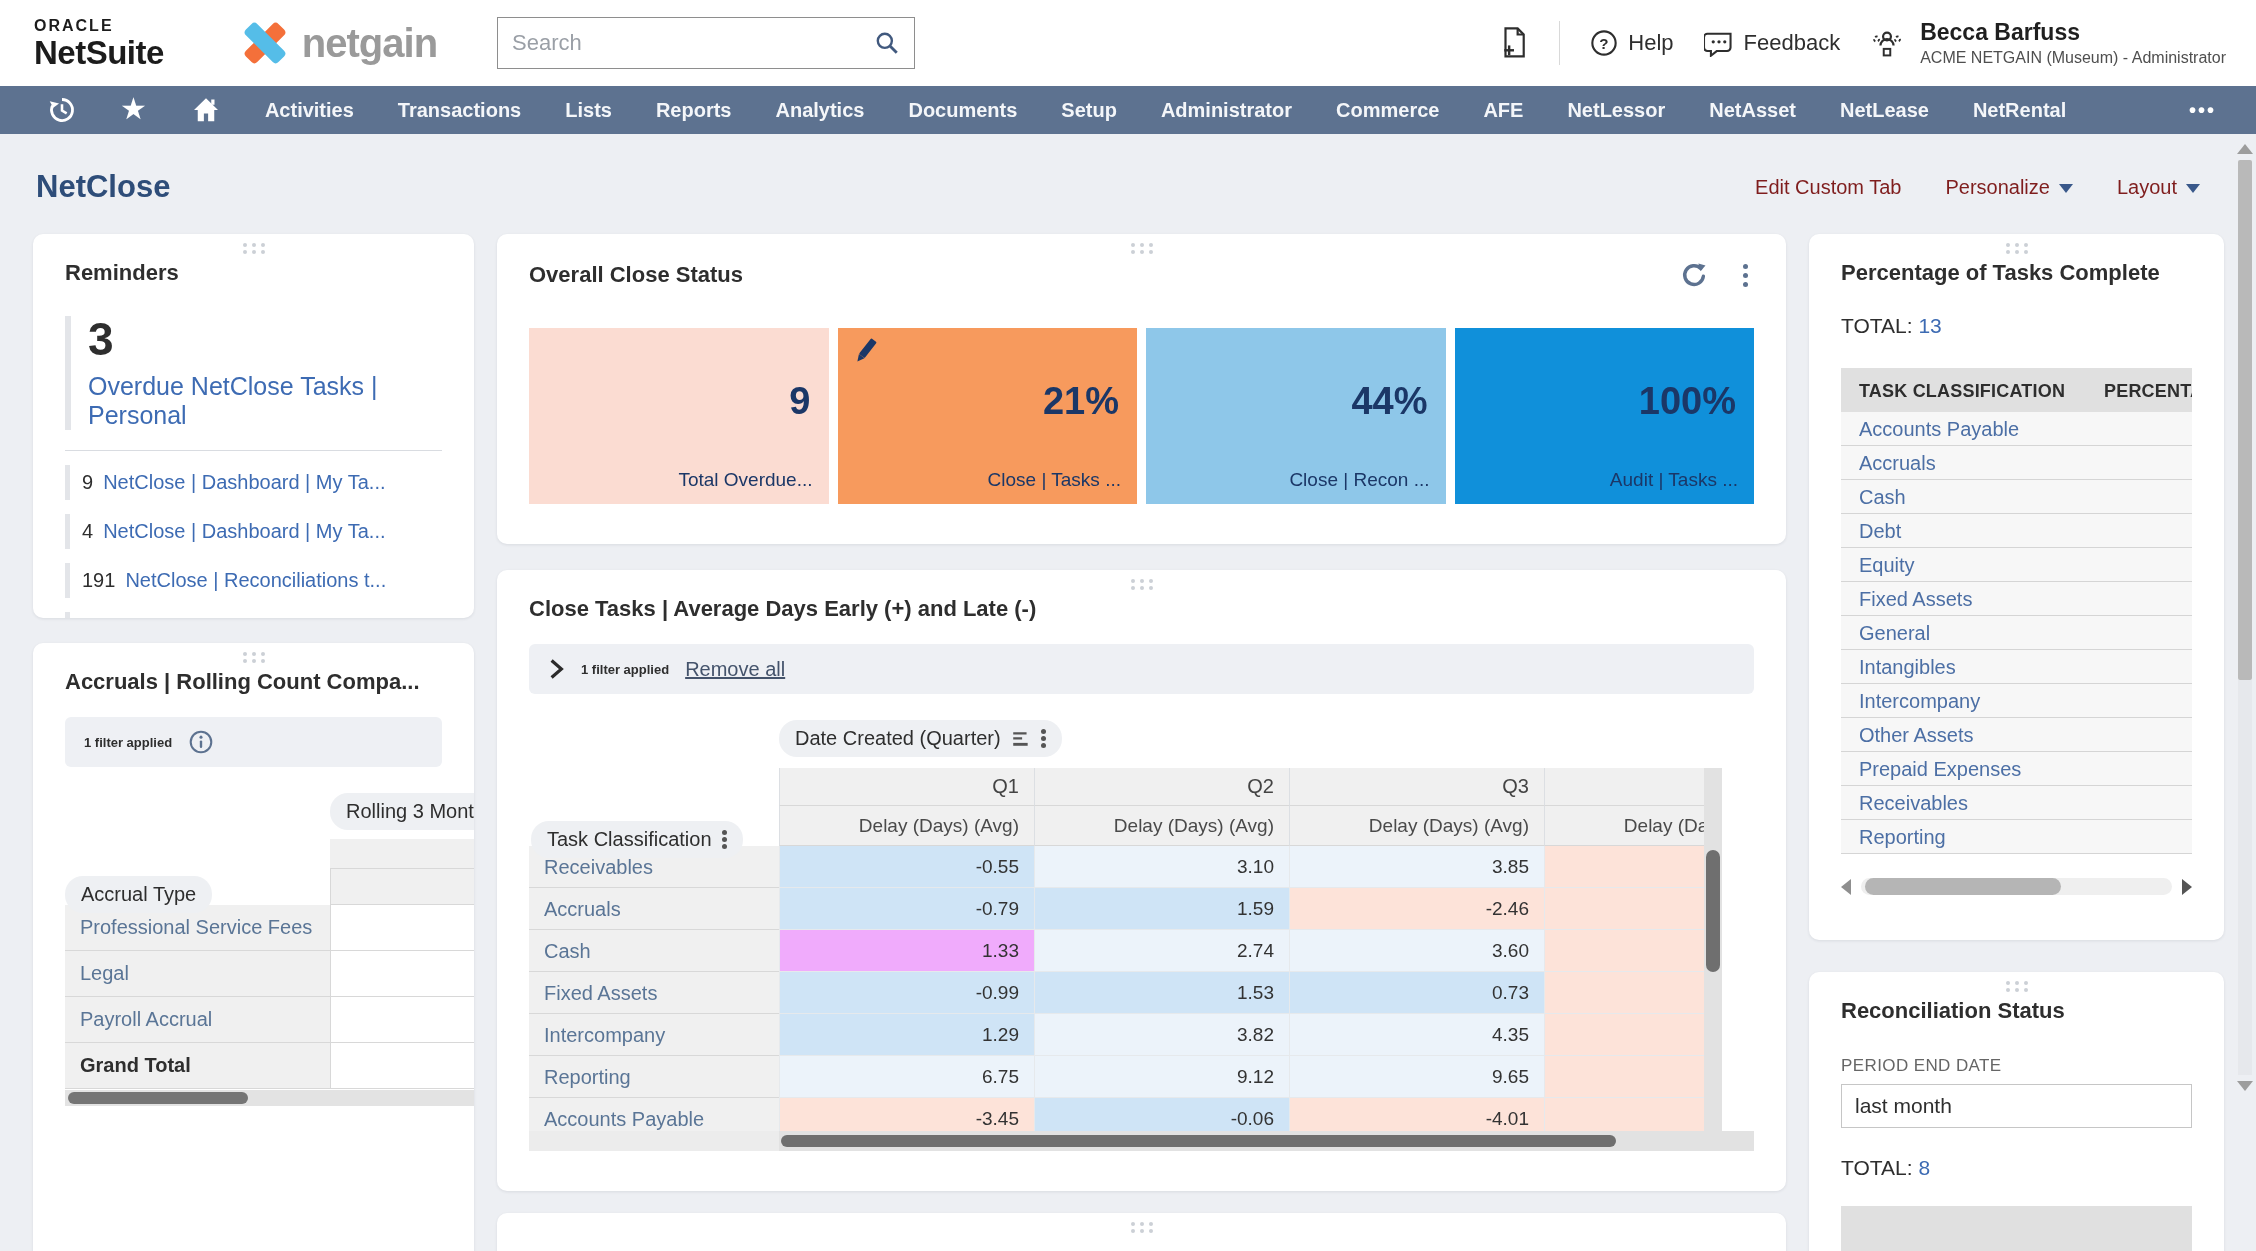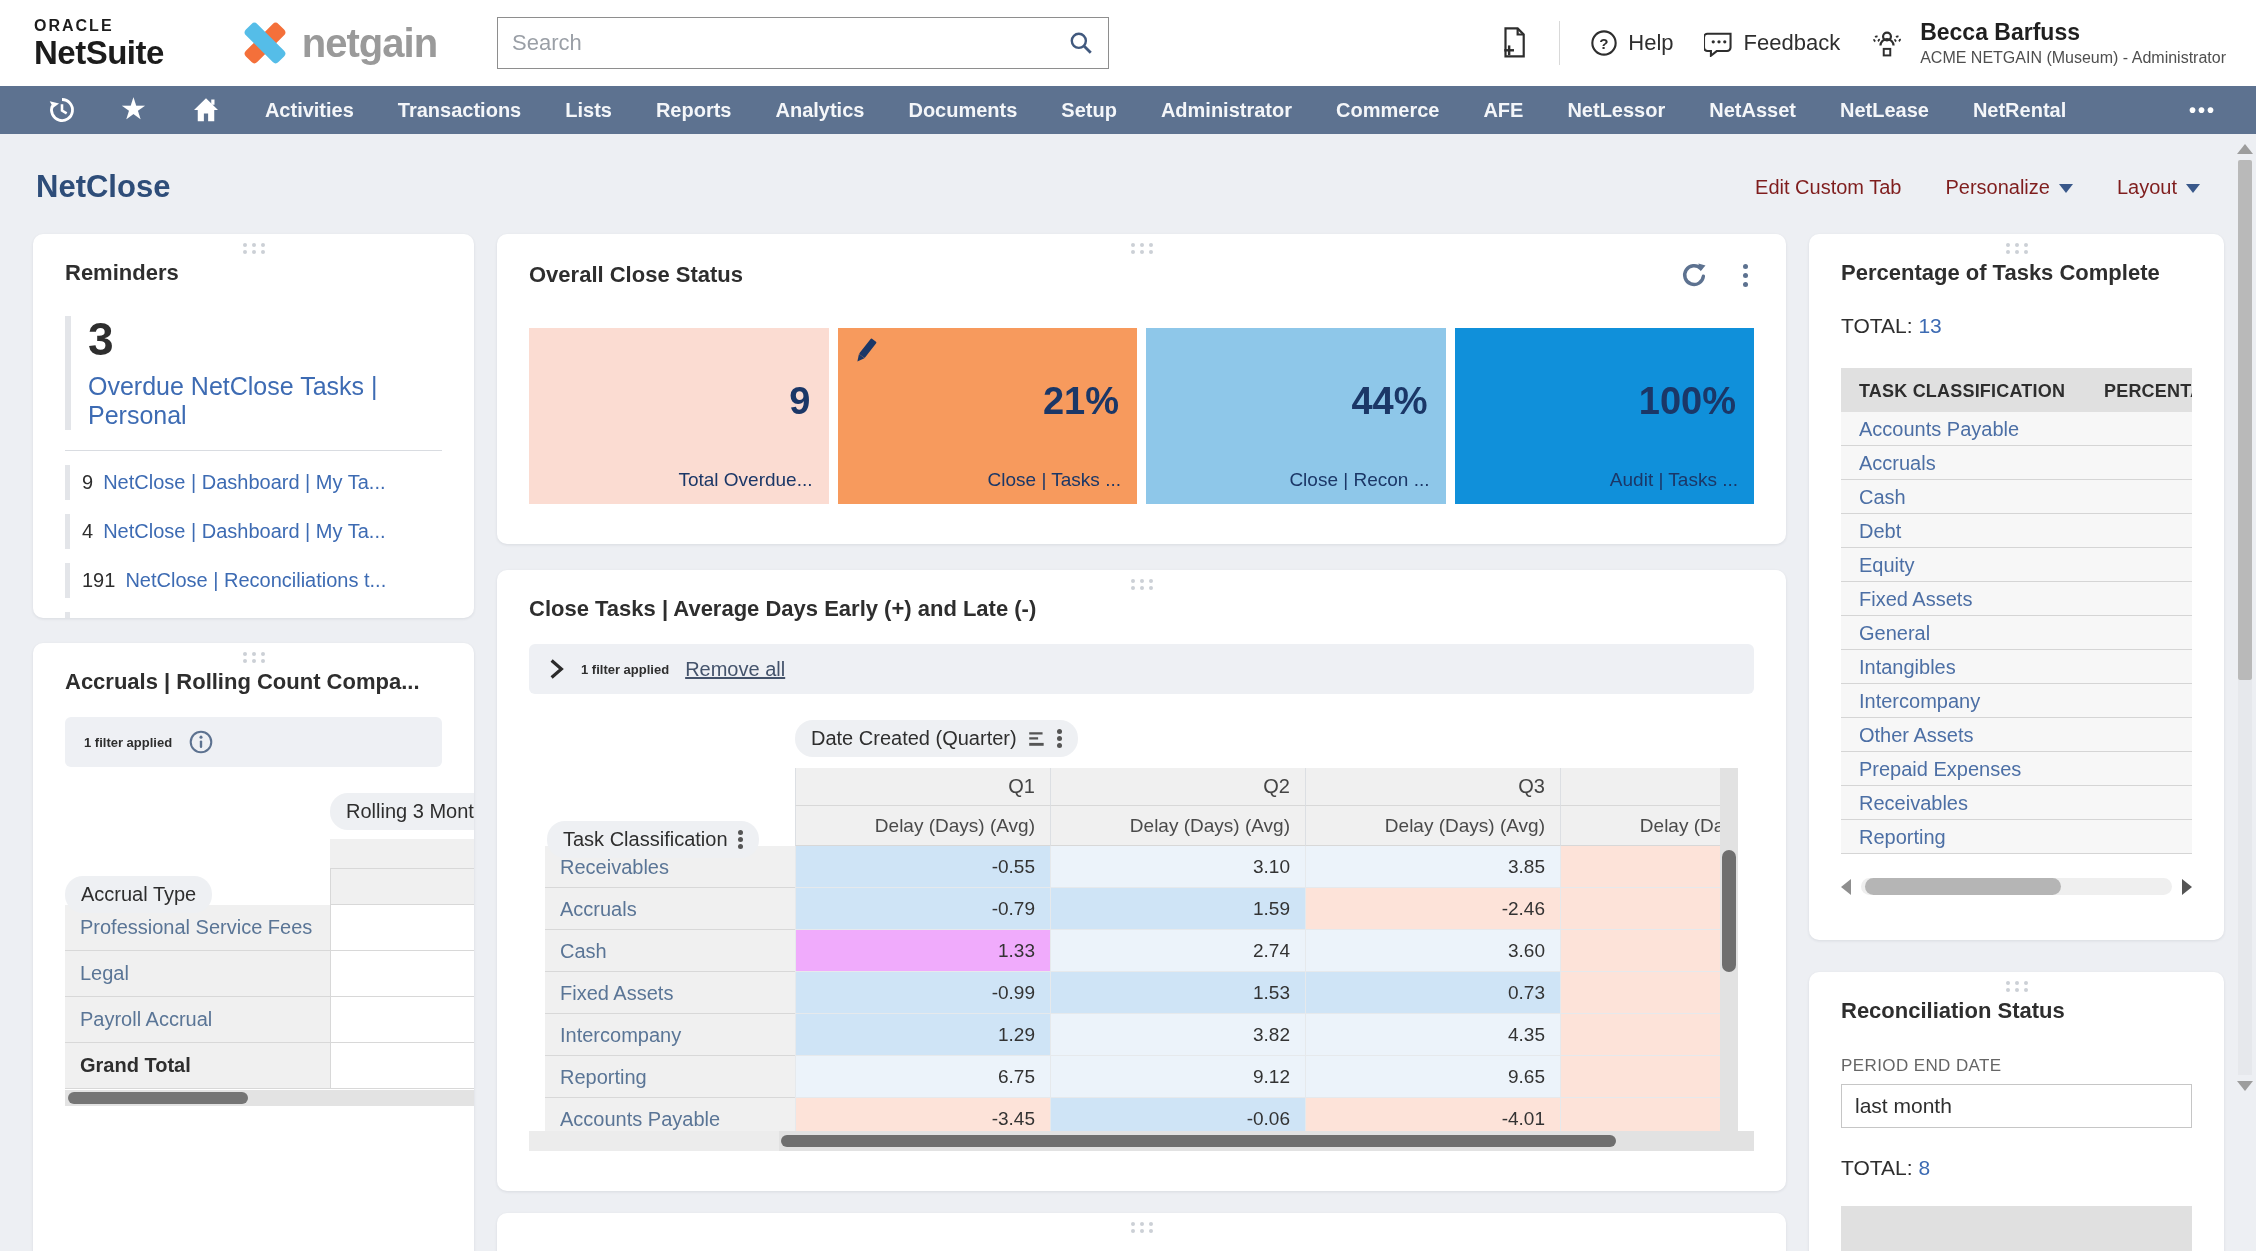--- a/index.html
+++ b/index.html
@@ -10,21 +10,21 @@
   .hdr { height:86px; background:#fff; display:flex; align-items:center; padding:0 30px 0 34px; }
   .oracle-wrap { line-height:1; color:#1c1c1c; }
   .oracle-top { font-size:16px; font-weight:700; letter-spacing:2px; }
   .oracle-bottom { font-size:33px; font-weight:600; margin-top:2px; letter-spacing:-0.5px;}
   .netgain { display:flex; align-items:center; margin-left:72px; }
   .ng-mark { position:relative; width:58px; height:52px; }
   .ng-bar { position:absolute; width:16px; height:46px; border-radius:4px; top:3px; left:21px; }
   .ng-o { background:#f4703a; transform:rotate(45deg); }
   .ng-b { background:#55bde8; transform:rotate(-45deg); }
   .ng-text { font-size:40px; font-weight:700; color:#9a9a9a; letter-spacing:-1px; margin-left:8px; }
-  .search { margin-left:60px; width:612px; height:52px; border:1px solid #8e8e8e; background:#fff; display:flex; align-items:center; padding:0 14px; }
+  .search { margin-left:60px; width:418px; height:52px; border:1px solid #8e8e8e; background:#fff; display:flex; align-items:center; padding:0 14px; }
   .search input { flex:1; border:none; outline:none; font-size:22px; color:#333; font-family:"Liberation Sans",sans-serif; }
   .search input::placeholder { color:#9a9fa6; }
   .hdr-right { margin-left:auto; display:flex; align-items:center; gap:30px; }
   .hdr-ic { display:flex; align-items:center; gap:10px; font-size:22px; color:#2e2e2e; }
   .hdr-div { width:1px; height:44px; background:#d9d9d9; }
   .user { line-height:1.25; margin-left:2px; }
   .user-name { font-size:23px; font-weight:700; color:#1f1f1f; }
   .user-sub { font-size:16px; color:#4f4f4f; margin-top:2px; }
 
   
@@ -86,21 +86,21 @@
   .ocs-icons { margin-left:auto; display:flex; align-items:center; gap:34px; margin-right:6px;}
   .kebab { width:5px; height:5px; border-radius:50%; background:#5d7290; box-shadow:0 9px #5d7290, 0 18px #5d7290; margin-bottom:18px; cursor:pointer;}
   .tiles { display:flex; gap:9px; margin-top:38px; }
   .tile { position:relative; flex:1; height:176px; }
   .tile-val { position:absolute; right:18px; top:52px; font-size:38px; font-weight:700; }
   .tile-label { position:absolute; right:16px; bottom:13px; font-size:19px; }
   .tile-pencil { position:absolute; left:14px; top:8px; }
 
   
   .ct-card { height:621px; margin-top:26px; }
-  .ct-body { margin-top:26px; display:flex;justify-content:center; }
+  .ct-body { margin-top:26px; display:flex; }
   .ct-clip { width:1175px; overflow:hidden; flex:none; }
   .ct-pillrow { margin-left:250px; height:48px; }
   .ct-h1, .ct-h2, .ct-row { display:flex; width:1270px; }
   .ct-spacer { width:250px; flex:none; position:relative; }
   .ct-qcell { width:255px; flex:none; height:38px; background:#f0f0f0; border-bottom:1px solid #d8d8d8; border-left:1px solid #dcdfe3; font-size:20px; color:#444; text-align:right; padding:7px 15px 0 0; }
   .ct-mcell { width:255px; flex:none; height:40px; background:#f0f0f0; border-bottom:1px solid #d8d8d8; border-left:1px solid #dcdfe3; font-size:19px; color:#4a4a4a; text-align:right; padding:9px 15px 0 0; white-space:nowrap; overflow:hidden;}
   .ct-rowpill { position:absolute; left:2px; bottom:-12px; z-index:2; }
   .ct-rows { height:285px; overflow:hidden; width:1270px; }
   .ct-label { width:250px; flex:none; background:#f0f0f0; border-bottom:1px solid #d8d8d8; color:#5a7596; font-size:20px; padding:10px 0 0 15px; height:42px; white-space:nowrap; }
   .ct-cell { width:255px; flex:none; height:42px; border-left:1px solid #e6e9ec; border-bottom:1px solid #e6e9ec; font-size:19px; color:#333; text-align:right; padding:10px 15px 0 0; }

